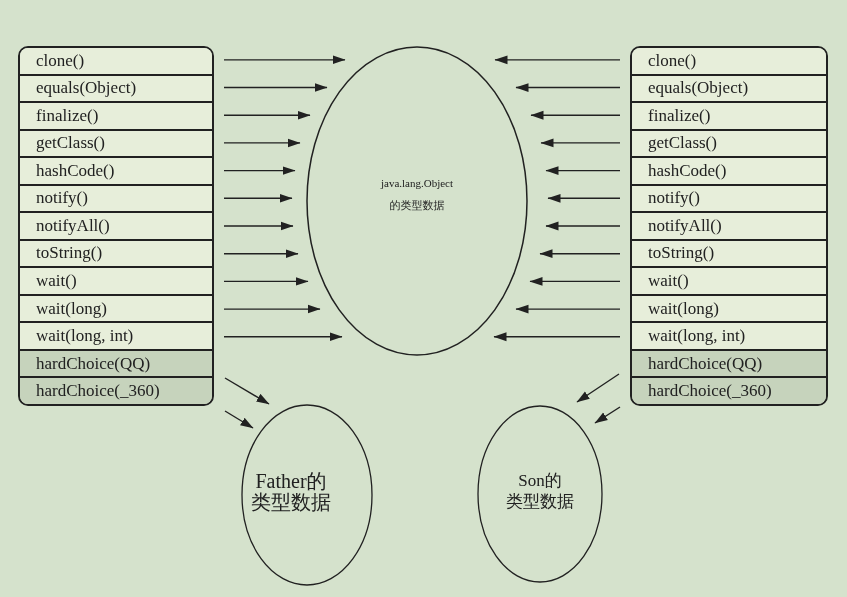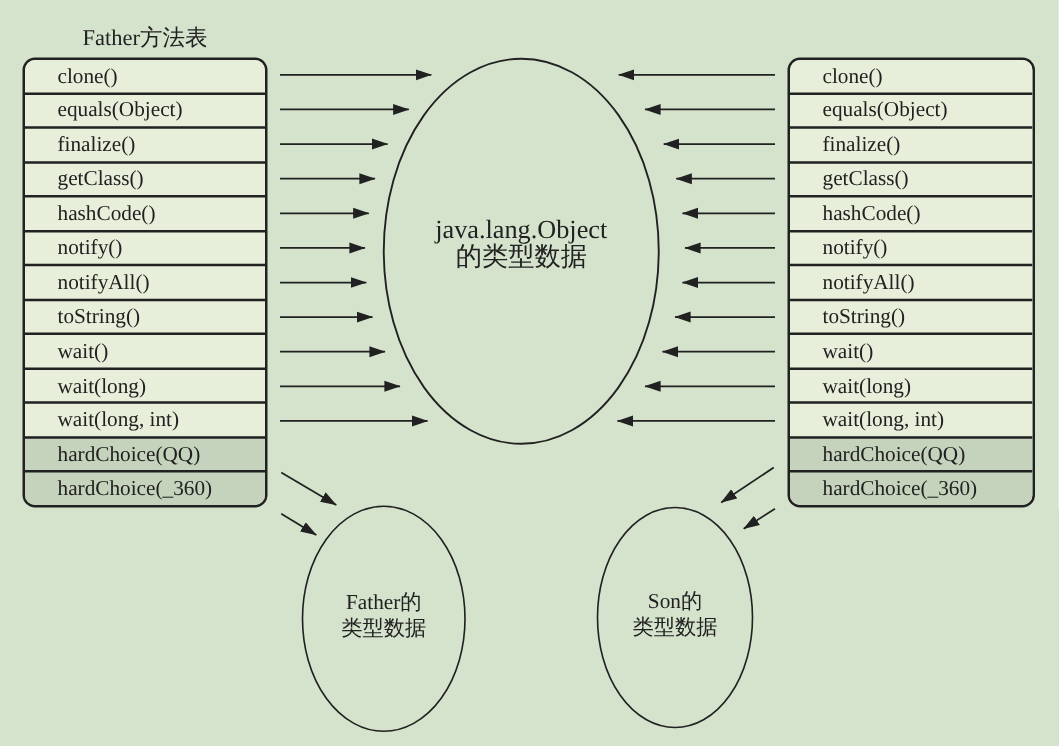--- a/index.html
+++ b/index.html
@@ -35,21 +35,21 @@
   }
   .father-table { left: 18px;  width: 196px; }
   .son-table    { left: 630px; width: 198px; }
 
   .row {
     flex: 1 1 0;
     box-sizing: border-box;
     background: var(--row-fill, #e7eeda);
     display: flex;
     align-items: center;
-    padding-left: 26px;
+    padding-left: 16px;
     font-size: 17px;
     color: var(--line, #212121);
     white-space: nowrap;
   }
   .row + .row { border-top: 2px solid var(--line, #212121); }
   .row.dark { background: var(--row-dark, #c6d3bc); }
 
   
   .tbl-title {
     position: absolute;
@@ -63,22 +63,22 @@
   .father-title { left: 18px;  width: 196px; }
   .son-title    { left: 630px; width: 198px; }
 
   
   .ellipse-label {
     position: absolute;
     text-align: center;
     white-space: pre-line;
     color: var(--line, #212121);
   }
-  .object-label { left: 317px; top: 172px; width: 200px; font-size: 21px; line-height: 22px; }
-  .father-label { left: 237px; top: 471px; width: 140px; font-size: 17px; line-height: 21px; }
+  .object-label { left: 317px; top: 172px; width: 200px; font-size: 11px; line-height: 22px; }
+  .father-label { left: 221px; top: 471px; width: 140px; font-size: 20px; line-height: 21px; }
   .son-label    { left: 470px; top: 470px; width: 140px; font-size: 17px; line-height: 21px; text-align: center; }
 </style>
 </head>
 <body>
 
 <div class="stage">
 
   <svg id="arrow-layer" width="847" height="597" viewBox="0 0 847 597" xmlns="http://www.w3.org/2000/svg">
     <defs>
       <marker id="arrowhead" markerWidth="14" markerHeight="10" refX="12.5" refY="5" orient="auto" markerUnits="userSpaceOnUse">
@@ -113,21 +113,20 @@
         <line x1="620" y1="281.38461538461536" x2="530" y2="281.38461538461536" stroke="currentColor" stroke-width="1.4" marker-end="url(#arrowhead)"></line>
         <line x1="620" y1="309.0769230769231" x2="516" y2="309.0769230769231" stroke="currentColor" stroke-width="1.4" marker-end="url(#arrowhead)"></line>
         <line x1="620" y1="336.7692307692308" x2="494" y2="336.7692307692308" stroke="currentColor" stroke-width="1.4" marker-end="url(#arrowhead)"></line>
         <line x1="225" y1="378" x2="269" y2="404" stroke="currentColor" stroke-width="1.4" marker-end="url(#arrowhead)"></line>
         <line x1="225" y1="411" x2="253" y2="428" stroke="currentColor" stroke-width="1.4" marker-end="url(#arrowhead)"></line>
         <line x1="619" y1="374" x2="577" y2="402" stroke="currentColor" stroke-width="1.4" marker-end="url(#arrowhead)"></line>
         <line x1="620" y1="407" x2="595" y2="423" stroke="currentColor" stroke-width="1.4" marker-end="url(#arrowhead)"></line>
       </g>
   </svg>
 
-  <div class="tbl-title father-title">Father方法表</div>
 
   <div class="vtable father-table">
       <div class="row">clone()</div>
       <div class="row">equals(Object)</div>
       <div class="row">finalize()</div>
       <div class="row">getClass()</div>
       <div class="row">hashCode()</div>
       <div class="row">notify()</div>
       <div class="row">notifyAll()</div>
       <div class="row">toString()</div>

